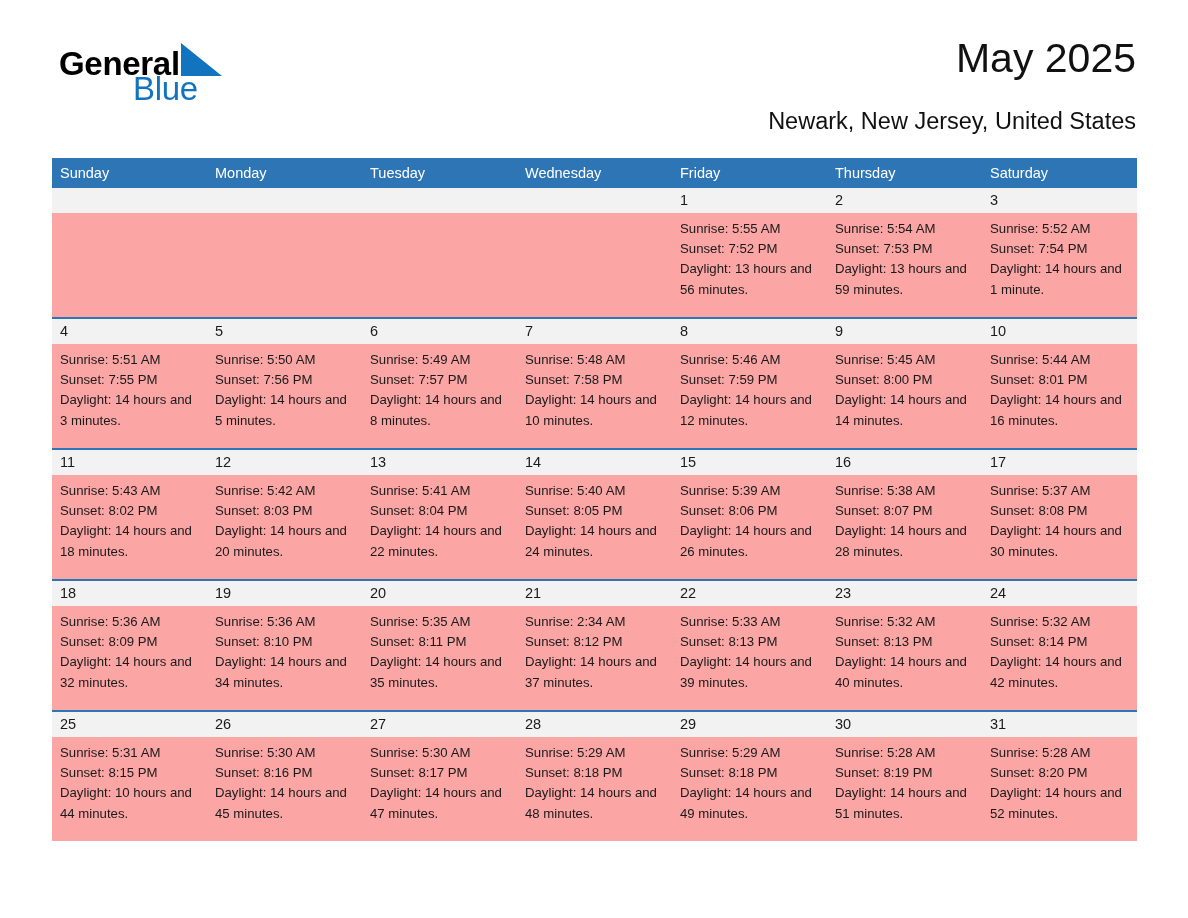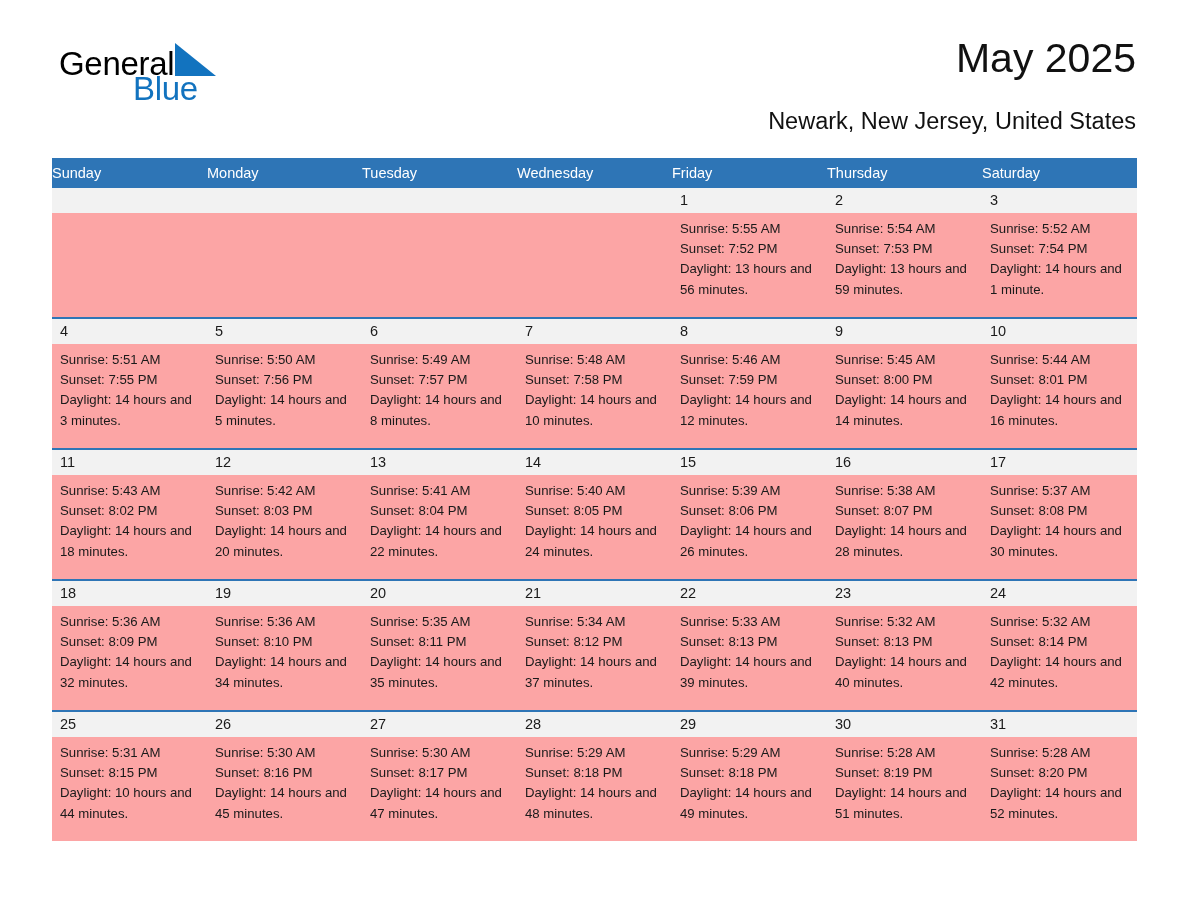--- a/index.html
+++ b/index.html
@@ -37,21 +37,21 @@
   .brand-row1 {
     position: relative;
     height: 36px;
     line-height: 36px;
     white-space: nowrap;
   }
   .brand-general {
     font-size: 33px;
     letter-spacing: -0.3px;
     color: #000000;
-    font-weight: 400;
+    font-weight: 700;
   }
   .brand-tri {
     display: inline-block;
     vertical-align: baseline;
     width: 0;
     height: 0;
     margin-left: 1px;
     position: relative;
     top: 1px;
     border-left: 41px solid #1273bf;
@@ -96,20 +96,21 @@
   .weekdays {
     display: flex;
     background: #2e75b6;
     height: 30px;
   }
   .weekday {
     flex: 1 1 0;
     color: #ffffff;
     font-size: 14.5px;
     line-height: 30px;
+    padding-left: 8px;
     box-sizing: border-box;
     white-space: nowrap;
   }
   .week {
     border-bottom: 2px solid #2e75b6;
   }
   .week:last-child { border-bottom: none; }
 
   .week-numbers {
     display: flex;
@@ -335,21 +336,21 @@
           <div>Sunrise: 5:36 AM</div>
           <div>Sunset: 8:10 PM</div>
           <div class="dl">Daylight: 14 hours and 34 minutes.</div>
         </div>
         <div class="daycell">
           <div>Sunrise: 5:35 AM</div>
           <div>Sunset: 8:11 PM</div>
           <div class="dl">Daylight: 14 hours and 35 minutes.</div>
         </div>
         <div class="daycell">
-          <div>Sunrise: 5:34 AM</div>
+          <div>Sunrise: 2:34 AM</div>
           <div>Sunset: 8:12 PM</div>
           <div class="dl">Daylight: 14 hours and 37 minutes.</div>
         </div>
         <div class="daycell">
           <div>Sunrise: 5:33 AM</div>
           <div>Sunset: 8:13 PM</div>
           <div class="dl">Daylight: 14 hours and 39 minutes.</div>
         </div>
         <div class="daycell">
           <div>Sunrise: 5:32 AM</div>

